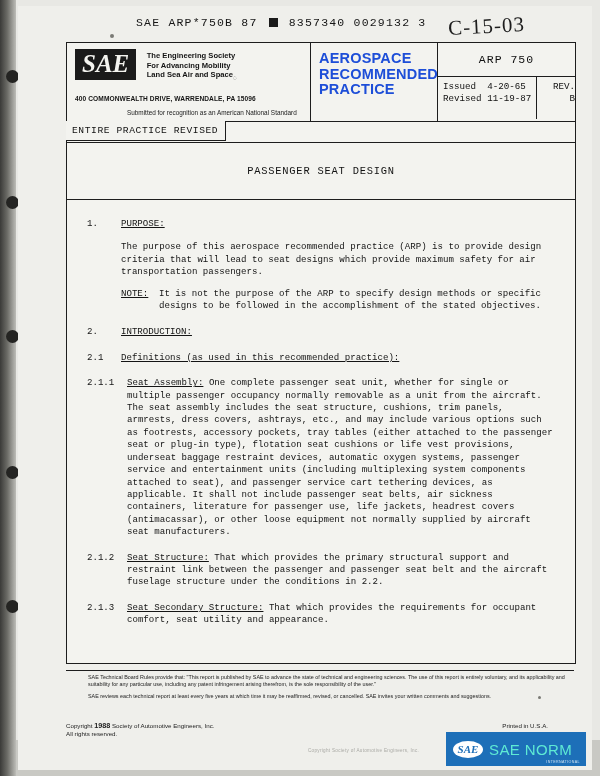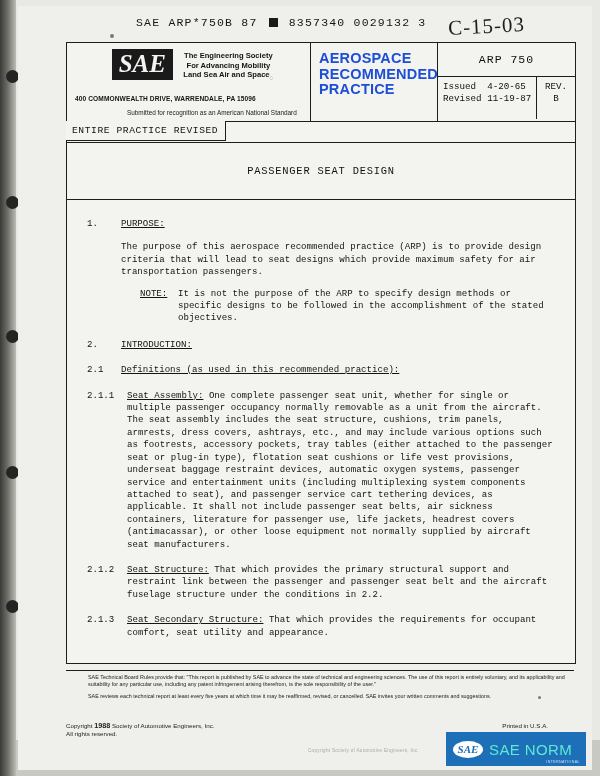--- a/index.html
+++ b/index.html
@@ -80,21 +80,20 @@
     position: relative;
     height: 78px;
     border-bottom: 1.4px solid #1d1d1d;
     display: flex;
   }
   .hdr-left {
     width: 243px;
     position: relative;
     padding: 6px 0 0 8px;
     box-sizing: border-box;
-    text-align: center;
   }
   .sae-logo {
     display: inline-block;
     background: #1a1a1a;
     color: #f3f3ef;
     font-family: "Liberation Serif", serif;
     font-style: italic;
     font-weight: bold;
     font-size: 25px;
     line-height: 26px;
@@ -162,21 +161,21 @@
     padding: 4px 0 0 5px;
     font-family: "Liberation Mono", monospace;
     font-size: 9.2px;
     line-height: 12px;
     color: #111;
     white-space: nowrap;
   }
   .hr-rev {
     width: 38px;
     border-left: 1.4px solid #1d1d1d;
-    text-align: center;
+    text-align: right;
     padding-top: 4px;
     font-family: "Liberation Mono", monospace;
     font-size: 9.2px;
     line-height: 12px;
     color: #111;
   }
 
   
   .epr-row {
     position: relative;
@@ -241,21 +240,20 @@
   }
   .u { text-decoration: underline; }
   .indent {
     margin-left: 34px;
   }
   .para {
     margin: 0 0 9px 0;
   }
   .note-row {
     display: flex;
-    margin-left: 19px;
   }
   .note-lbl {
     flex: 0 0 38px;
     text-decoration: underline;
   }
 
   
   .legal {
     position: absolute;
     left: 48px; top: 664px;

